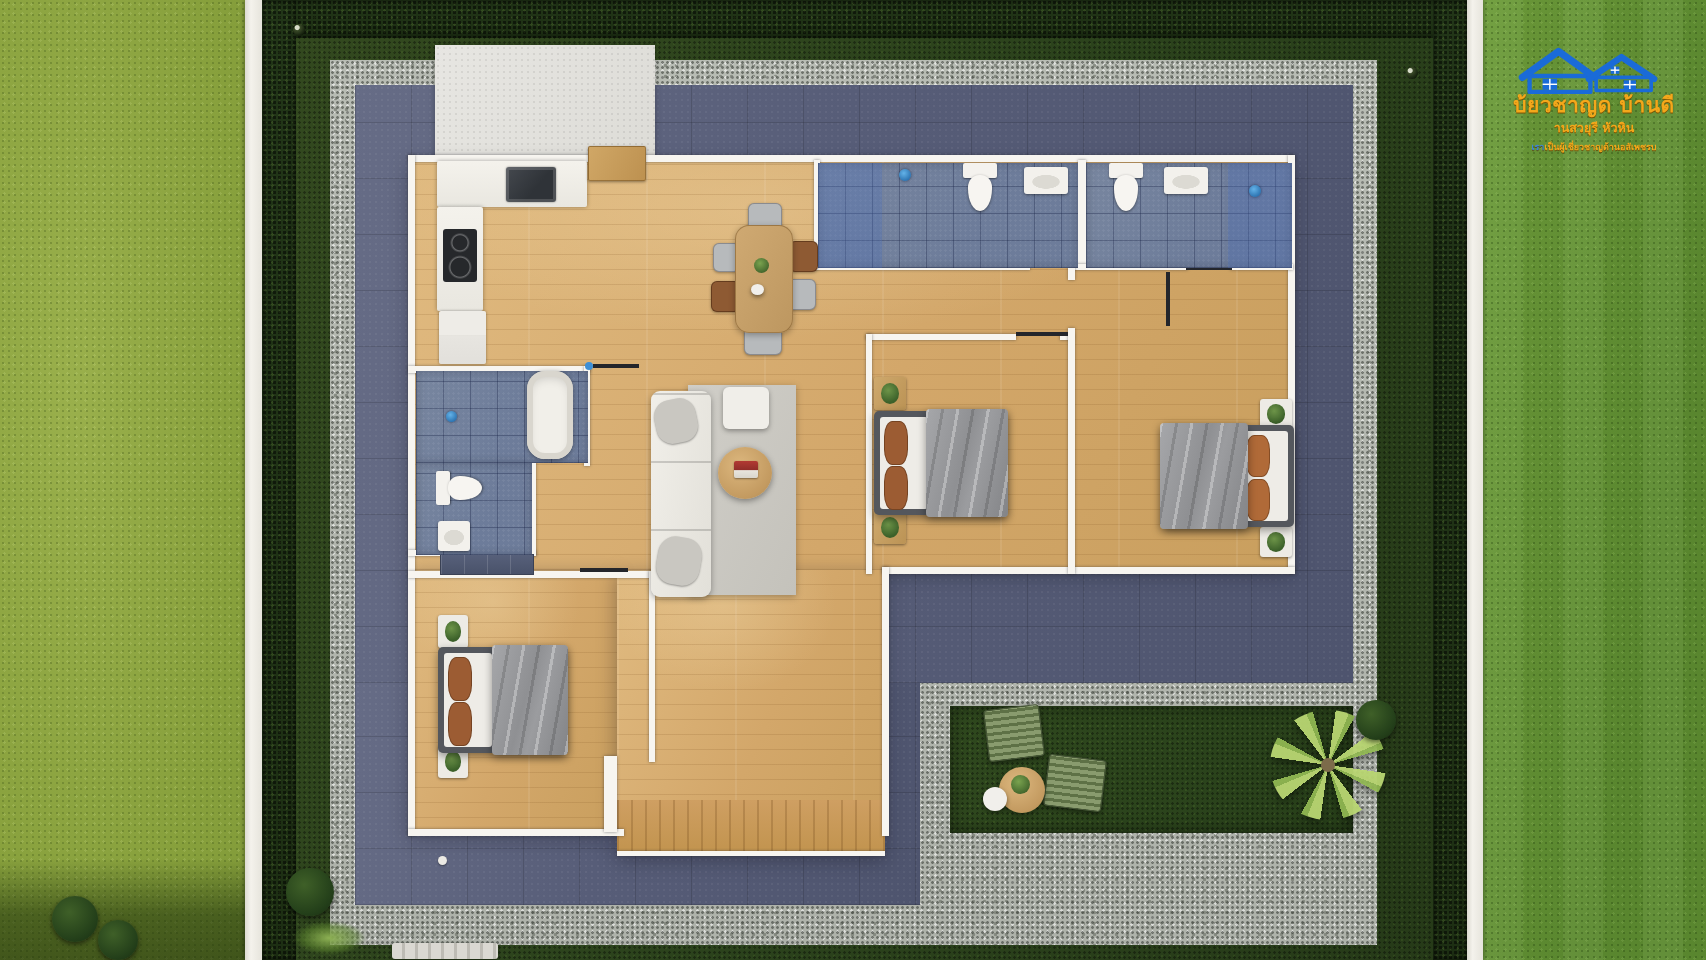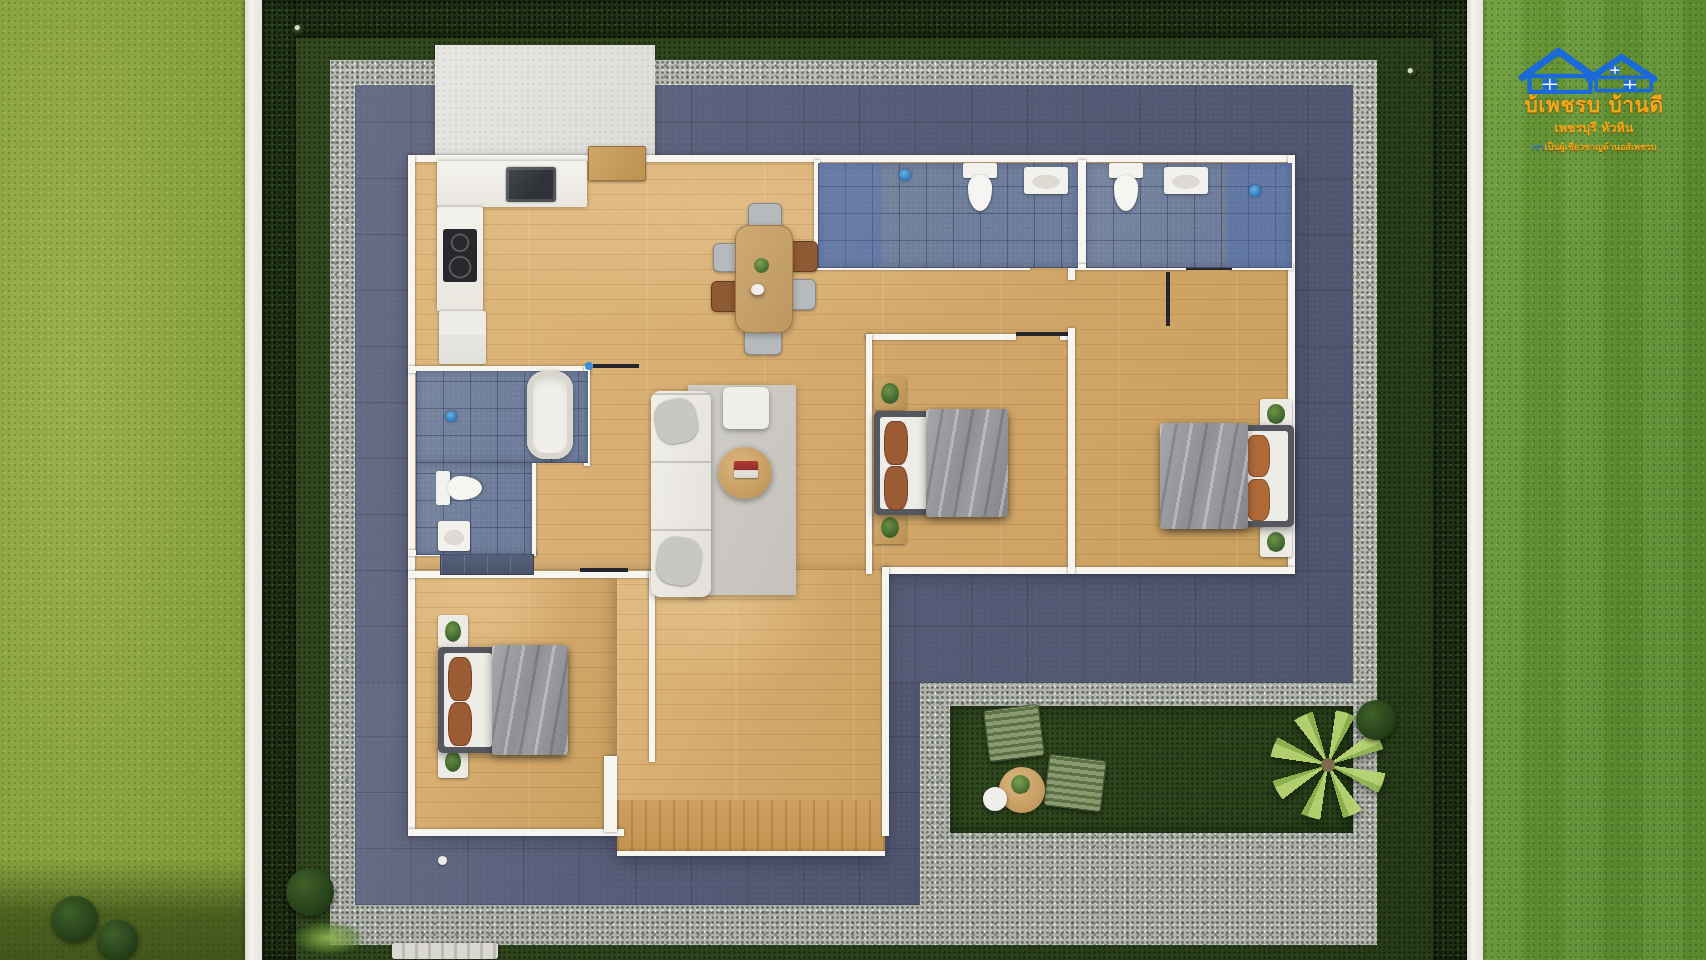--- a/index.html
+++ b/index.html
@@ -299,17 +299,17 @@
       </g>
       <g stroke="#ffffff" stroke-width="2">
         <line x1="44" y1="50" x2="44" y2="65"></line>
           <line x1="34" y1="57.5" x2="54" y2="57.5"></line>
         <line x1="154.5" y1="52" x2="154.5" y2="64"></line>
           <line x1="146" y1="58" x2="163" y2="58"></line>
         <line x1="134" y1="33" x2="134" y2="43"></line>
           <line x1="128" y1="38" x2="140" y2="38"></line>
       </g>
     </svg>
-    <div class="logo-l1">บ้เพชรบ บ้านดี</div>
-    <div class="logo-l2">เพชรบุรี หัวหิน</div>
+    <div class="logo-l1">บ้ยวชาญด บ้านดี</div>
+    <div class="logo-l2">านสวยุรี หัวหิน</div>
     <div class="logo-l3"><span class="pfx">เรา</span><span>เป็นผู้เชี่ยวชาญด้านอสัเพชรบ</span></div>
   </div>
 </div>
 
 </body></html>

